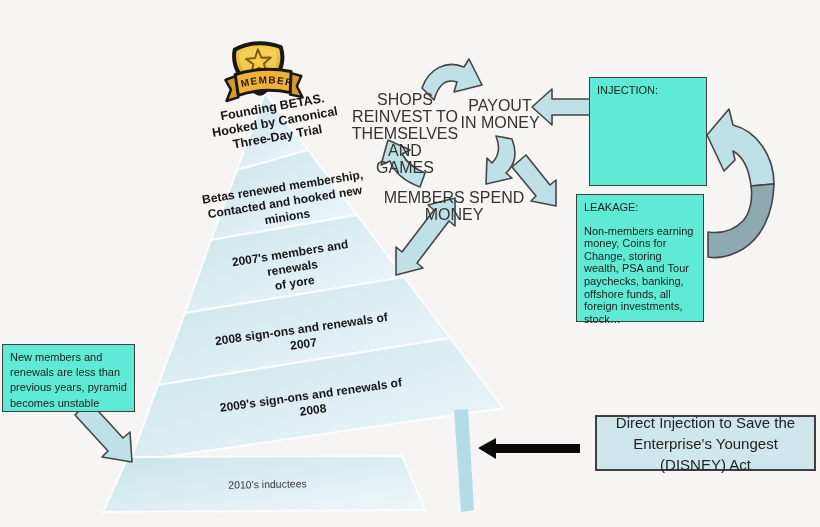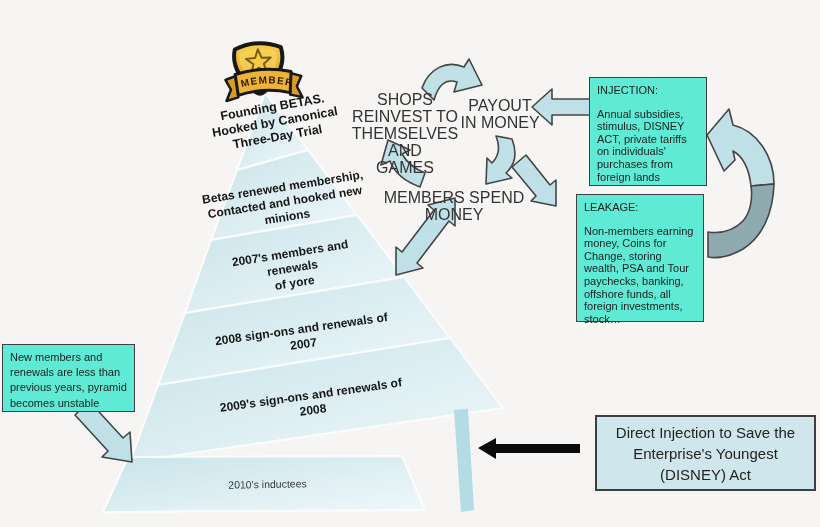--- a/index.html
+++ b/index.html
@@ -112,29 +112,28 @@
 
   <div class="lbl cycle-lbl center" style="left:345px;top:91px;width:120px;">SHOPS REINVEST TO
 THEMSELVES AND
 GAMES</div>
   <div class="lbl cycle-lbl center" style="left:460px;top:97px;width:80px;">PAYOUT
 IN MONEY</div>
   <div class="lbl cycle-lbl center" style="left:374px;top:181px;width:160px;margin-top:8px;">MEMBERS SPEND MONEY</div>
 
   <div class="cbox" style="left:589px;top:77px;width:118px;height:109px;">
     <div class="title">INJECTION:</div>
-    <div>Annual subsidies, stimulus, DISNEY ACT, private tariffs on individuals' purchases from foreign lands</div>
   </div>
 
   <div class="cbox" style="left:576px;top:194px;width:128px;height:128px;">
     <div class="title">LEAKAGE:</div>
     <div>Non-members earning money, Coins for Change, storing wealth, PSA and Tour paychecks, banking, offshore funds, all foreign investments, stock…</div>
   </div>
 
   <div class="cbox" style="left:2px;top:344px;width:133px;height:68px;line-height:15.2px;padding:5px 7px;">
     <div>New members and renewals are less than previous years, pyramid becomes unstable</div>
   </div>
 
-  <div class="disney" style="left:595px;top:415px;width:221px;height:76px;">
+  <div class="disney" style="left:595px;top:415px;width:221px;height:56px;">
     <div>Direct Injection to Save the Enterprise's Youngest (DISNEY) Act</div>
   </div>
 
 </div>
 
 </body></html>

